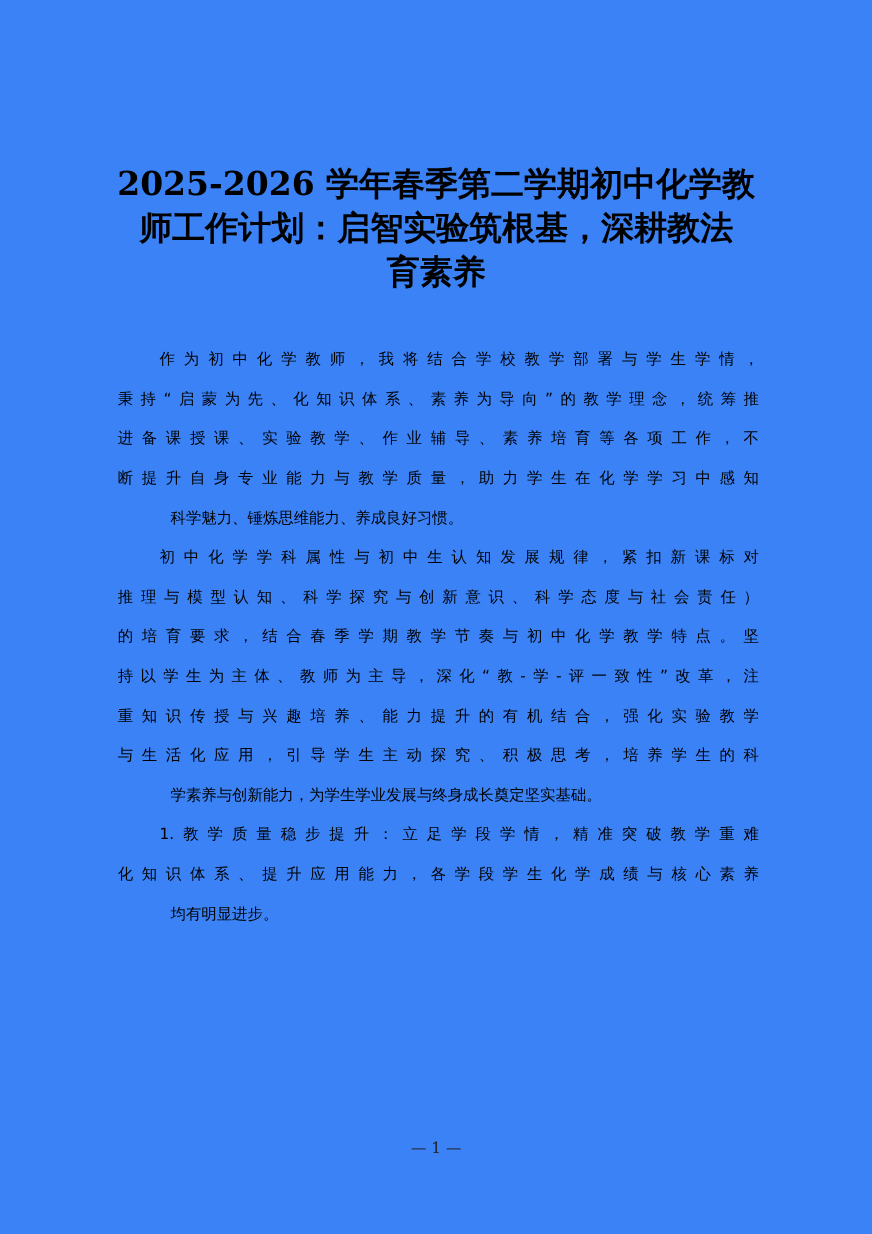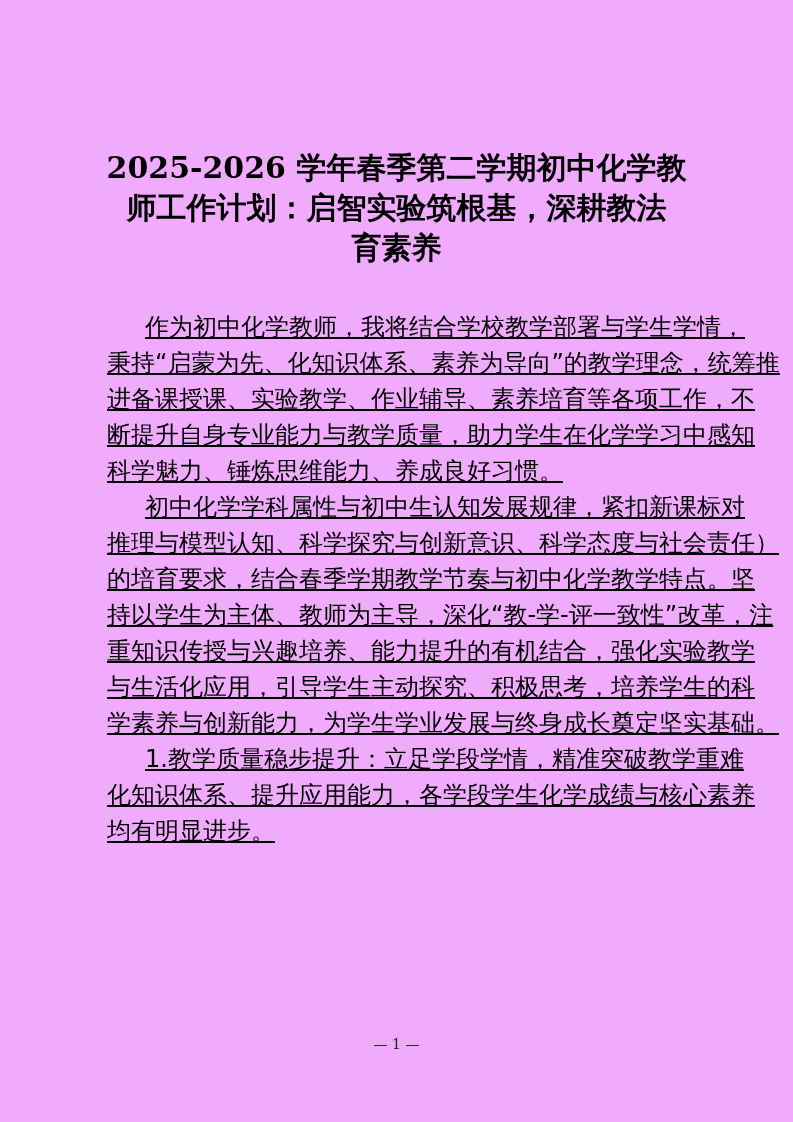--- a/index.html
+++ b/index.html
@@ -12,21 +12,21 @@
       height: 1122px;
       position: relative;
       overflow: hidden;
       color: #000000;
     }
     .page {
       position: absolute;
       left: 0; top: 0;
       width: 793px;
       height: 1122px;
-      background: #f0abfc;
+      background: #3b82f6;
     }
     .title {
       position: absolute;
       left: 100px;
       top: 148px;
       width: 593px;
       text-align: center;
       font-family: "DejaVu Serif", "Liberation Serif", serif;
       font-weight: bold;
       font-size: 30px;
@@ -36,33 +36,33 @@
     .title .tline {
       display: block;
       white-space: nowrap;
     }
     .body {
       position: absolute;
       left: 107px;
       top: 309px;
       width: 583px;
       font-family: "DejaVu Sans", "Liberation Sans", sans-serif;
-      font-size: 24px;
+      font-size: 14px;
       line-height: 36px;
-      text-decoration: underline;
     }
     .line {
       display: block;
       height: 36px;
       white-space: nowrap;
       text-align: justify;
       text-align-last: justify;
     }
     .line.last {
       text-align-last: left;
+      margin-left: 48px;
     }
     .line.indent {
       padding-left: 38px;
     }
     .line.heading {
       padding-left: 38px;
       text-align-last: left;
       font-weight: bold;
     }
     .footer {

